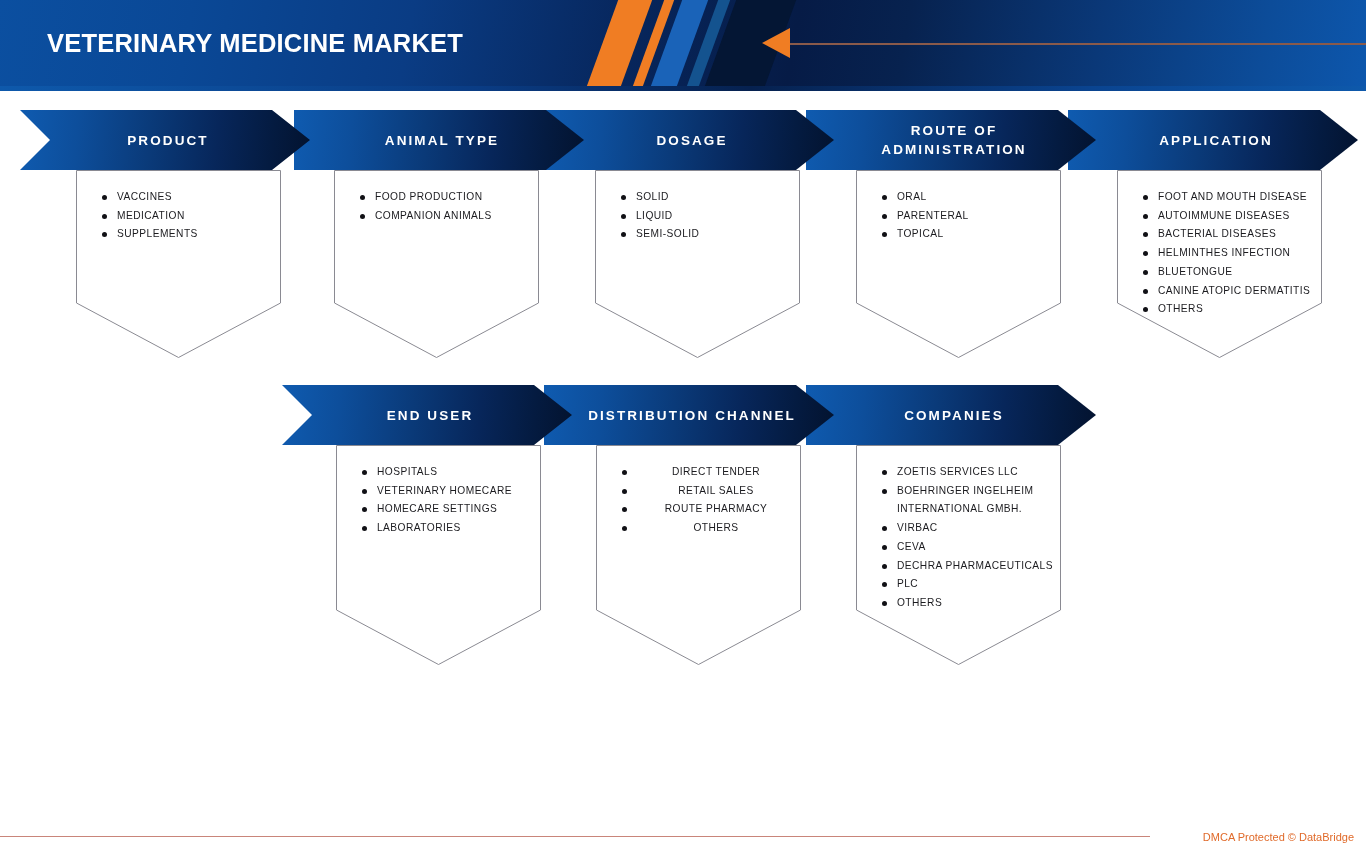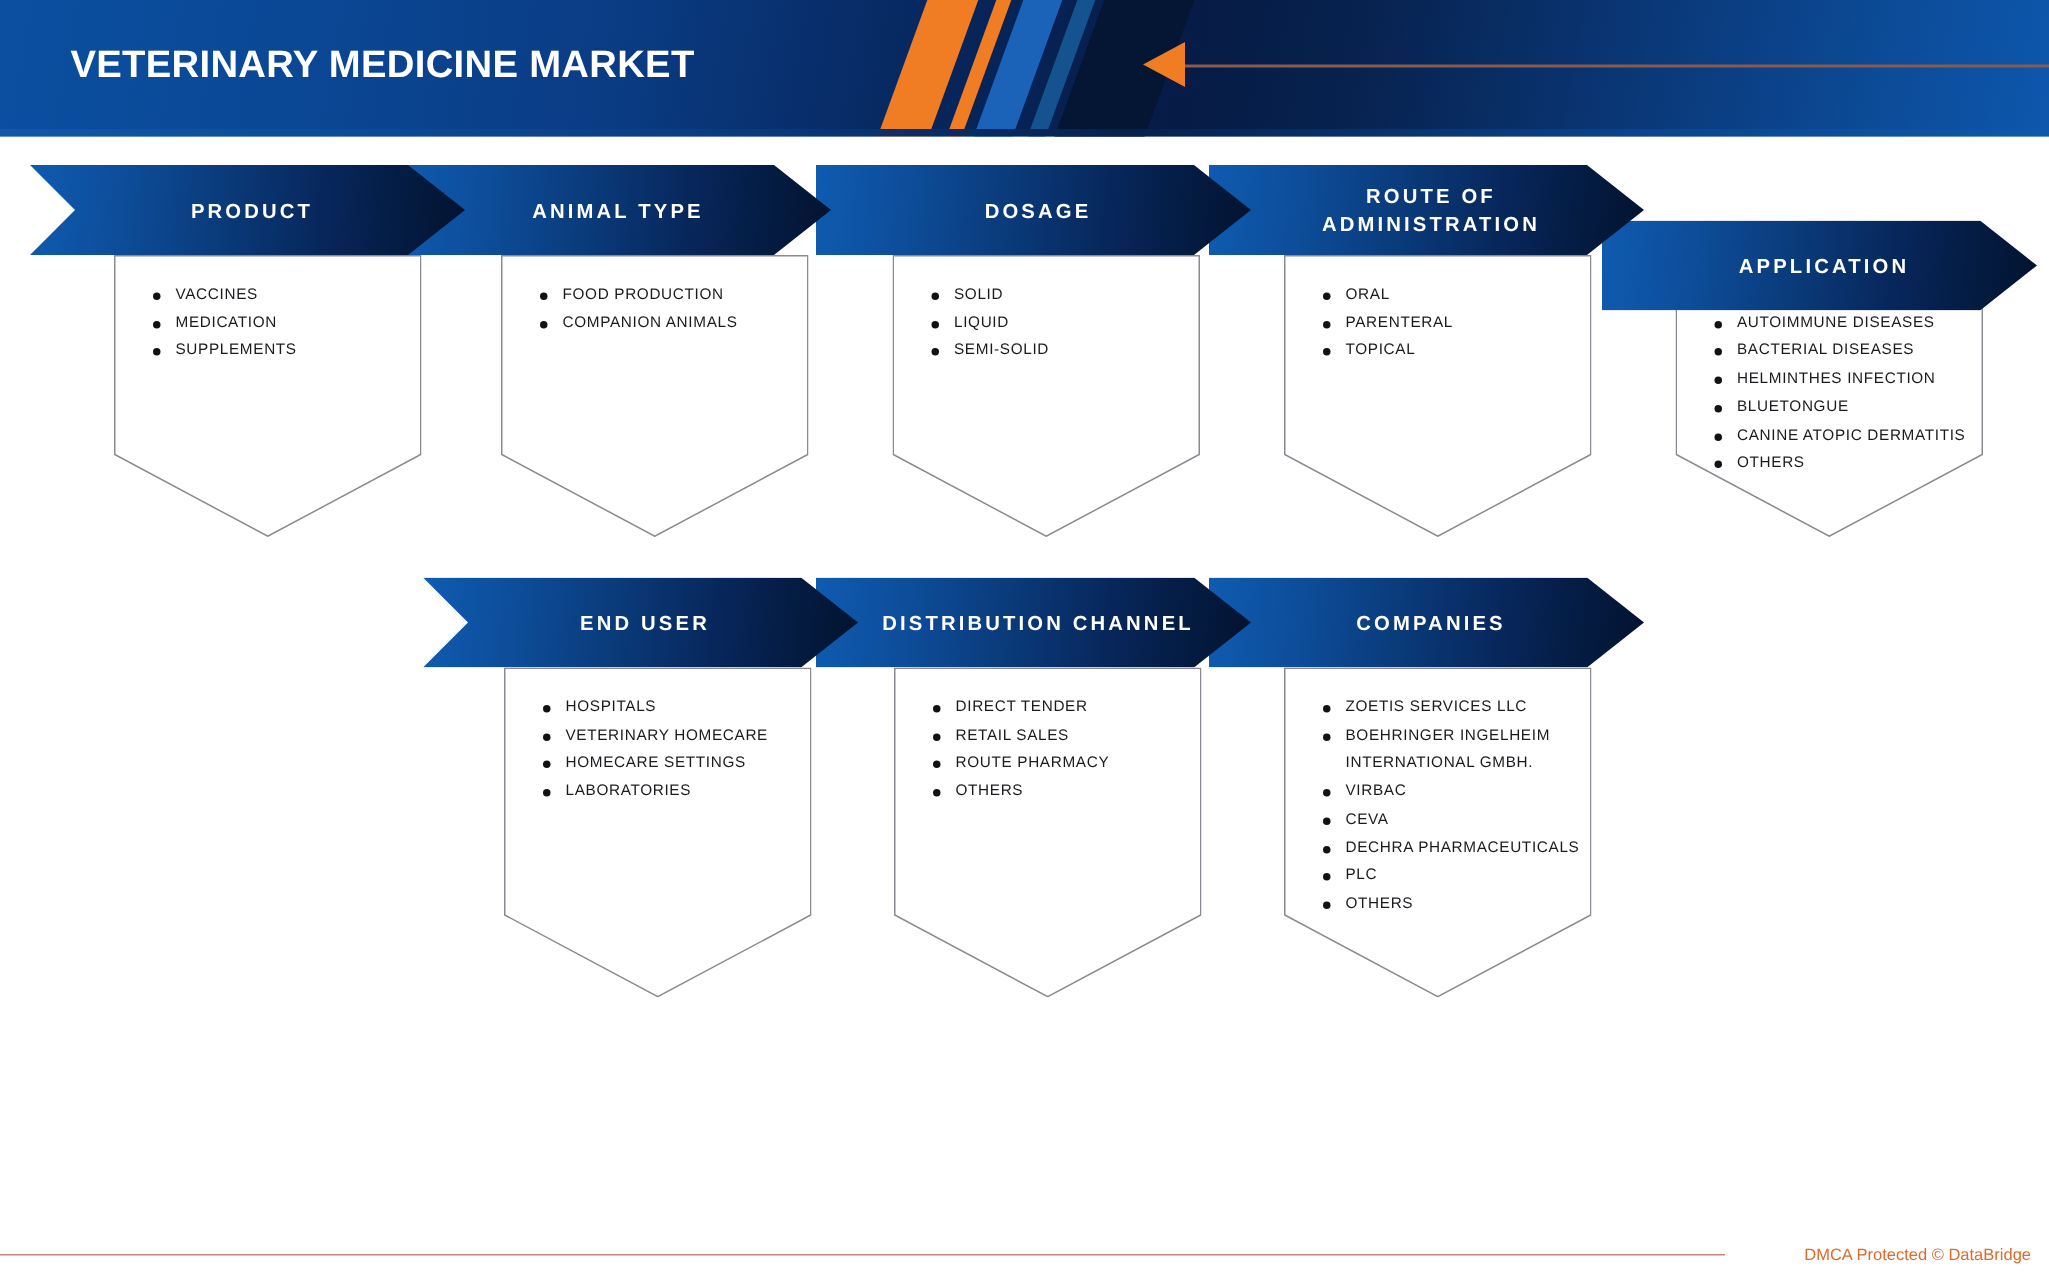--- a/index.html
+++ b/index.html
@@ -149,34 +149,34 @@
     <div class="hdr-stripe" id="hdr-stripe-blue1"></div>
     <div class="hdr-stripe" id="hdr-stripe-orange2"></div>
     <div class="hdr-stripe" id="hdr-stripe-orange"></div>
     <div id="hdr-title">VETERINARY MEDICINE MARKET</div>
     <div id="hdr-arrow-line"></div>
     <div id="hdr-arrow-head"></div>
     <div id="hdr-bottom-edge"></div>
   </div>
 
   <div id="rows-host">
-      <div class="banner" style="left: 1068px; top: 110px; width: 290px; z-index: 11; margin-top: 37px;">
+      <div class="banner" style="left: 1068px; top: 110px; width: 290px; z-index: 11;">
         <div class="banner-shape" style="clip-path: polygon(0px 0px, 252px 0px, 290px 30px, 252px 60px, 0px 60px);"></div>
         <div class="banner-label">APPLICATION</div>
       </div>
       <div class="banner" style="left: 806px; top: 110px; width: 290px; z-index: 12;">
         <div class="banner-shape" style="clip-path: polygon(0px 0px, 252px 0px, 290px 30px, 252px 60px, 0px 60px);"></div>
         <div class="banner-label">ROUTE OF
 ADMINISTRATION</div>
       </div>
       <div class="banner" style="left: 544px; top: 110px; width: 290px; z-index: 13;">
         <div class="banner-shape" style="clip-path: polygon(0px 0px, 252px 0px, 290px 30px, 252px 60px, 0px 60px);"></div>
         <div class="banner-label">DOSAGE</div>
       </div>
-      <div class="banner" style="left: 264px; top: 110px; width: 290px; z-index: 14;">
+      <div class="banner" style="left: 294px; top: 110px; width: 290px; z-index: 14;">
         <div class="banner-shape" style="clip-path: polygon(0px 0px, 252px 0px, 290px 30px, 252px 60px, 0px 60px);"></div>
         <div class="banner-label">ANIMAL TYPE</div>
       </div>
       <div class="banner" style="left: 20px; top: 110px; width: 290px; z-index: 15;">
         <div class="banner-shape" style="clip-path: polygon(0px 0px, 252px 0px, 290px 30px, 252px 60px, 0px 60px, 30px 30px);"></div>
         <div class="banner-label">PRODUCT</div>
       </div>
       <div class="card" style="left: 76px; top: 170px; width: 205px; height: 188px; z-index: 5;">
         <svg width="205" height="188" style="position: absolute; left: 0px; top: 0px;">
           <polygon points="0.5,0.5 204.5,0.5 204.5,133 102.5,187.5 0.5,133" fill="#ffffff" stroke="#8a8a92" stroke-width="1"></polygon>
@@ -246,21 +246,21 @@
         <svg width="205" height="220" style="position: absolute; left: 0px; top: 0px;">
           <polygon points="0.5,0.5 204.5,0.5 204.5,165 102.5,219.5 0.5,165" fill="#ffffff" stroke="#8a8a92" stroke-width="1"></polygon>
         </svg>
         <ul class="card-list">
           <li>HOSPITALS</li>
           <li>VETERINARY HOMECARE</li>
           <li>HOMECARE SETTINGS</li>
           <li>LABORATORIES</li>
         </ul>
       </div>
-      <div class="card" style="left: 596px; top: 445px; width: 205px; height: 220px; z-index: 5;">
+      <div class="card" style="left: 596px; top: 445px; width: 205px; height: 220px; z-index: 5; text-align: center;">
         <svg width="205" height="220" style="position: absolute; left: 0px; top: 0px;">
           <polygon points="0.5,0.5 204.5,0.5 204.5,165 102.5,219.5 0.5,165" fill="#ffffff" stroke="#8a8a92" stroke-width="1"></polygon>
         </svg>
         <ul class="card-list">
           <li>DIRECT TENDER</li>
           <li>RETAIL SALES</li>
           <li>ROUTE PHARMACY</li>
           <li>OTHERS</li>
         </ul>
       </div>

